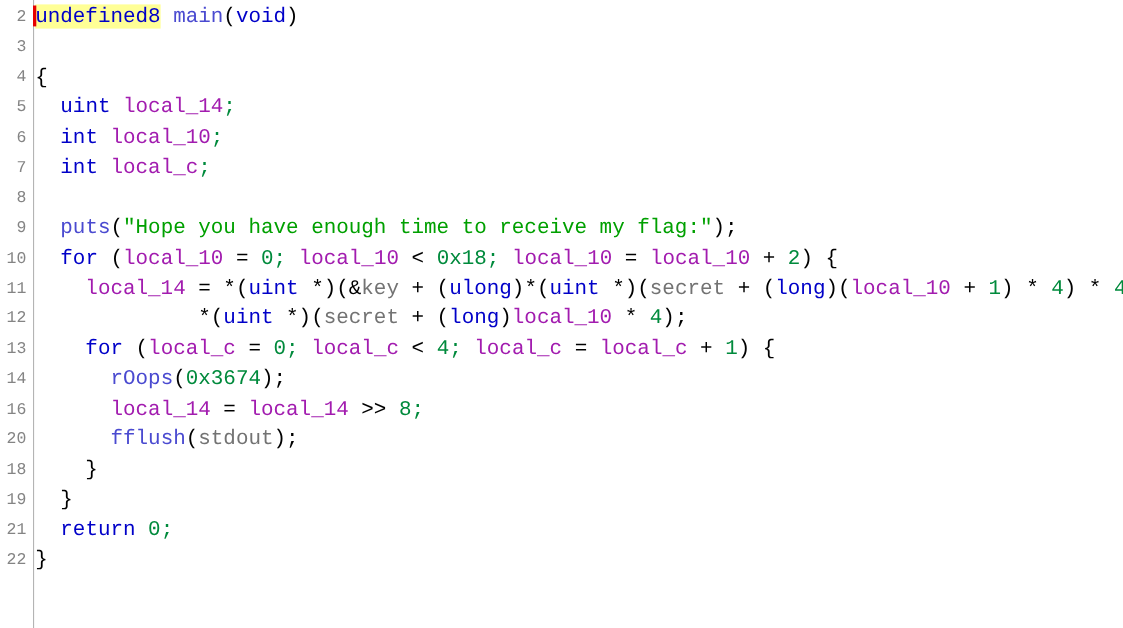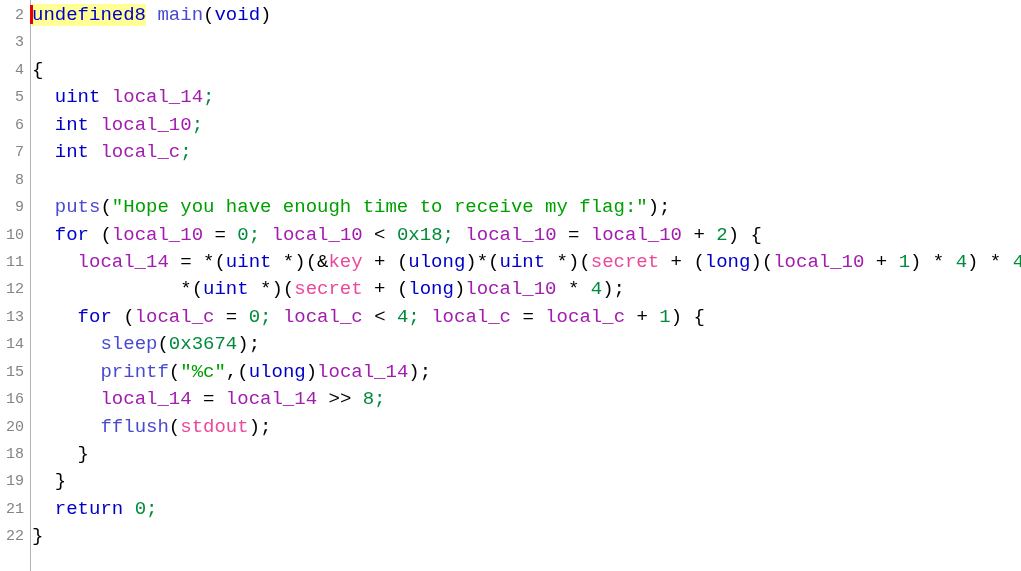--- a/index.html
+++ b/index.html
@@ -61,21 +61,21 @@
     color: #000000;
     white-space: pre;
     flex: 1;
   }
 
   
   .t-kw       { color: #0000c8; }   
   .t-type     { color: #0000c8; }   
   .t-fn       { color: #4a4ad0; }   
   .t-local    { color: #a21caf; }   
-  .t-global   { color: #ec4899; }   
+  .t-global   { color: #737373; }   
   .t-str      { color: #00a000; }   
   .t-num      { color: #008a3c; }   
   .t-punct    { color: #000000; }
   .t-plain    { color: #000000; }
 
   
   .hl {
     background: #ffff96;
   }
 
@@ -102,22 +102,21 @@
       <div class="code-line"><div class="line-number">4</div><div class="line-content"><span class="t-punct">{</span></div></div>
       <div class="code-line"><div class="line-number">5</div><div class="line-content"><span class="t-plain">  </span><span class="t-kw">uint</span><span class="t-plain"> </span><span class="t-local">local_14</span><span class="t-num">;</span></div></div>
       <div class="code-line"><div class="line-number">6</div><div class="line-content"><span class="t-plain">  </span><span class="t-kw">int</span><span class="t-plain"> </span><span class="t-local">local_10</span><span class="t-num">;</span></div></div>
       <div class="code-line"><div class="line-number">7</div><div class="line-content"><span class="t-plain">  </span><span class="t-kw">int</span><span class="t-plain"> </span><span class="t-local">local_c</span><span class="t-num">;</span></div></div>
       <div class="code-line"><div class="line-number">8</div><div class="line-content"></div></div>
       <div class="code-line"><div class="line-number">9</div><div class="line-content"><span class="t-plain">  </span><span class="t-fn">puts</span><span class="t-punct">(</span><span class="t-str">"Hope you have enough time to receive my flag:"</span><span class="t-punct">);</span></div></div>
       <div class="code-line"><div class="line-number">10</div><div class="line-content"><span class="t-plain">  </span><span class="t-kw">for</span><span class="t-punct"> (</span><span class="t-local">local_10</span><span class="t-punct"> = </span><span class="t-num">0</span><span class="t-num">; </span><span class="t-local">local_10</span><span class="t-punct"> &lt; </span><span class="t-num">0x18</span><span class="t-num">; </span><span class="t-local">local_10</span><span class="t-punct"> = </span><span class="t-local">local_10</span><span class="t-punct"> + </span><span class="t-num">2</span><span class="t-punct">) {</span></div></div>
       <div class="code-line"><div class="line-number">11</div><div class="line-content"><span class="t-plain">    </span><span class="t-local">local_14</span><span class="t-punct"> = *(</span><span class="t-type">uint</span><span class="t-punct"> *)(&amp;</span><span class="t-global">key</span><span class="t-punct"> + (</span><span class="t-type">ulong</span><span class="t-punct">)*(</span><span class="t-type">uint</span><span class="t-punct"> *)(</span><span class="t-global">secret</span><span class="t-punct"> + (</span><span class="t-type">long</span><span class="t-punct">)(</span><span class="t-local">local_10</span><span class="t-punct"> + </span><span class="t-num">1</span><span class="t-punct">) * </span><span class="t-num">4</span><span class="t-punct">) * </span><span class="t-num">4</span><span class="t-punct">) ^</span></div></div>
       <div class="code-line"><div class="line-number">12</div><div class="line-content"><span class="t-punct">             *(</span><span class="t-type">uint</span><span class="t-punct"> *)(</span><span class="t-global">secret</span><span class="t-punct"> + (</span><span class="t-type">long</span><span class="t-punct">)</span><span class="t-local">local_10</span><span class="t-punct"> * </span><span class="t-num">4</span><span class="t-punct">);</span></div></div>
       <div class="code-line"><div class="line-number">13</div><div class="line-content"><span class="t-plain">    </span><span class="t-kw">for</span><span class="t-punct"> (</span><span class="t-local">local_c</span><span class="t-punct"> = </span><span class="t-num">0</span><span class="t-num">; </span><span class="t-local">local_c</span><span class="t-punct"> &lt; </span><span class="t-num">4</span><span class="t-num">; </span><span class="t-local">local_c</span><span class="t-punct"> = </span><span class="t-local">local_c</span><span class="t-punct"> + </span><span class="t-num">1</span><span class="t-punct">) {</span></div></div>
-      <div class="code-line"><div class="line-number">14</div><div class="line-content"><span class="t-plain">      </span><span class="t-fn">sleep</span><span class="t-punct">(</span><span class="t-num">0x3674</span><span class="t-punct">);</span></div></div>
-      <div class="code-line"><div class="line-number">15</div><div class="line-content"><span class="t-plain">      </span><span class="t-fn">printf</span><span class="t-punct">(</span><span class="t-str">"%c"</span><span class="t-punct">,(</span><span class="t-type">ulong</span><span class="t-punct">)</span><span class="t-local">local_14</span><span class="t-punct">);</span></div></div>
+      <div class="code-line"><div class="line-number">14</div><div class="line-content"><span class="t-plain">      </span><span class="t-fn">rOops</span><span class="t-punct">(</span><span class="t-num">0x3674</span><span class="t-punct">);</span></div></div>
       <div class="code-line"><div class="line-number">16</div><div class="line-content"><span class="t-plain">      </span><span class="t-local">local_14</span><span class="t-punct"> = </span><span class="t-local">local_14</span><span class="t-punct"> &gt;&gt; </span><span class="t-num">8</span><span class="t-num">;</span></div></div>
       <div class="code-line"><div class="line-number">20</div><div class="line-content"><span class="t-plain">      </span><span class="t-fn">fflush</span><span class="t-punct">(</span><span class="t-global">stdout</span><span class="t-punct">);</span></div></div>
       <div class="code-line"><div class="line-number">18</div><div class="line-content"><span class="t-punct">    }</span></div></div>
       <div class="code-line"><div class="line-number">19</div><div class="line-content"><span class="t-punct">  }</span></div></div>
       <div class="code-line"><div class="line-number">21</div><div class="line-content"><span class="t-plain">  </span><span class="t-kw">return</span><span class="t-plain"> </span><span class="t-num">0</span><span class="t-num">;</span></div></div>
       <div class="code-line"><div class="line-number">22</div><div class="line-content"><span class="t-punct">}</span></div></div>
     </div>
 </div>
 
 </body></html>

